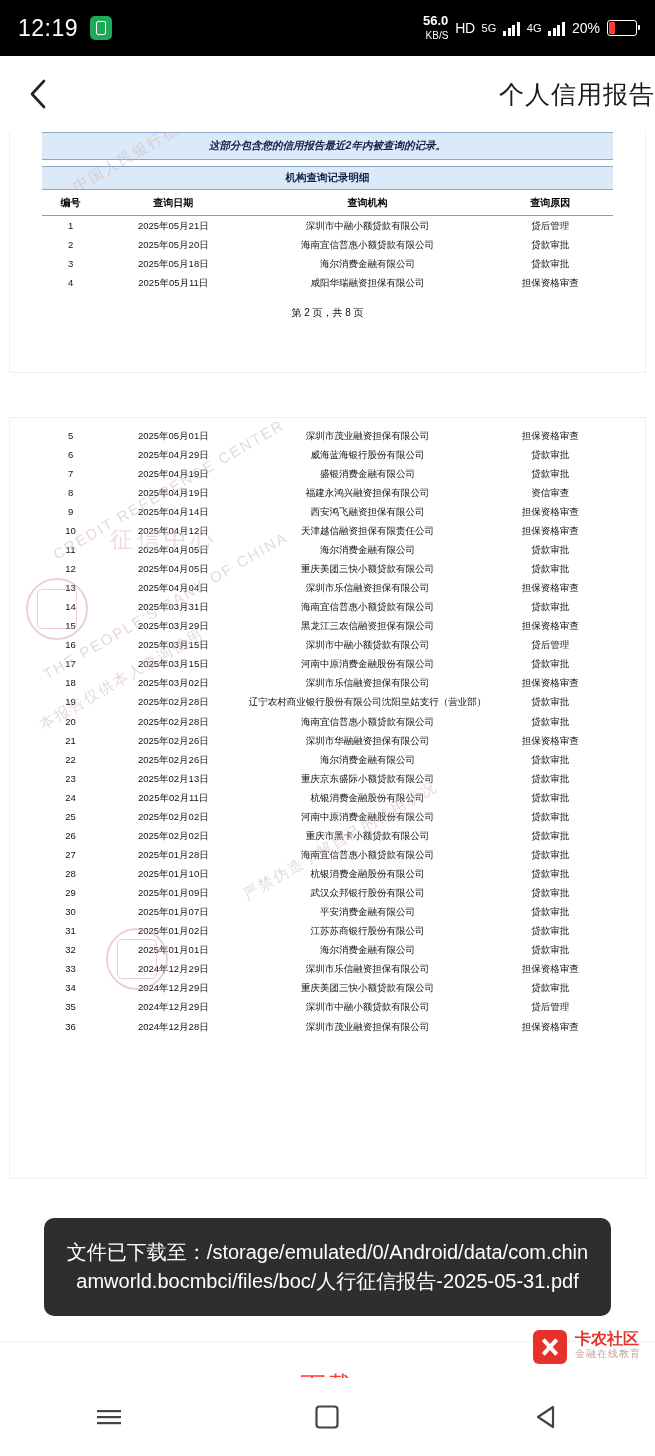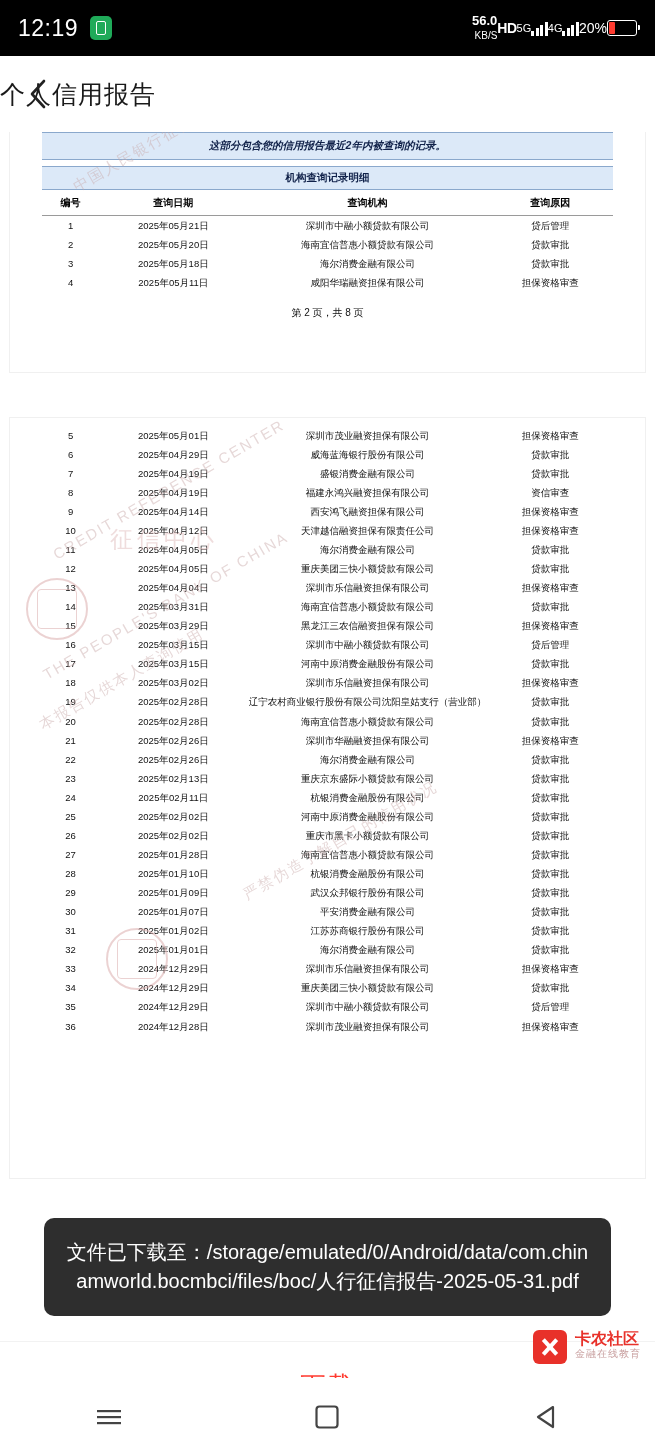--- a/index.html
+++ b/index.html
@@ -50,32 +50,33 @@
     top: 5px;
     width: 10px;
     height: 14px;
     border: 1.5px solid #ffffff;
     border-radius: 2px;
     box-sizing: border-box;
   }
   .status-right {
     display: flex;
     align-items: center;
+    gap: 7px;
     font-size: 13px;
   }
   .netspeed {
     text-align: right;
     line-height: 1.05;
     font-size: 13px;
     font-weight: bold;
   }
   .netspeed .unit { font-size: 10px; font-weight: normal; }
   .hd-ico {
     font-size: 14px;
-    font-weight: bold;
+    font-weight: normal;
     letter-spacing: -0.5px;
   }
   .sig-label { font-size: 11px; vertical-align: top; }
   .bars {
     display: inline-flex;
     align-items: flex-end;
     gap: 1.5px;
     height: 15px;
   }
   .bars i {
@@ -129,21 +130,21 @@
     left: 18px;
     width: 40px;
     height: 40px;
     display: flex;
     align-items: center;
     justify-content: center;
   }
   .back-btn svg { display: block; }
   .app-title {
     width: 100%;
-    text-align: left;
+    text-align: right;
     font-size: 25px;
     color: #1a1a1a;
     font-weight: 500;
     letter-spacing: 1px;
   }
 
   
   .report-wrap {
     position: relative;
     background: #ffffff;

